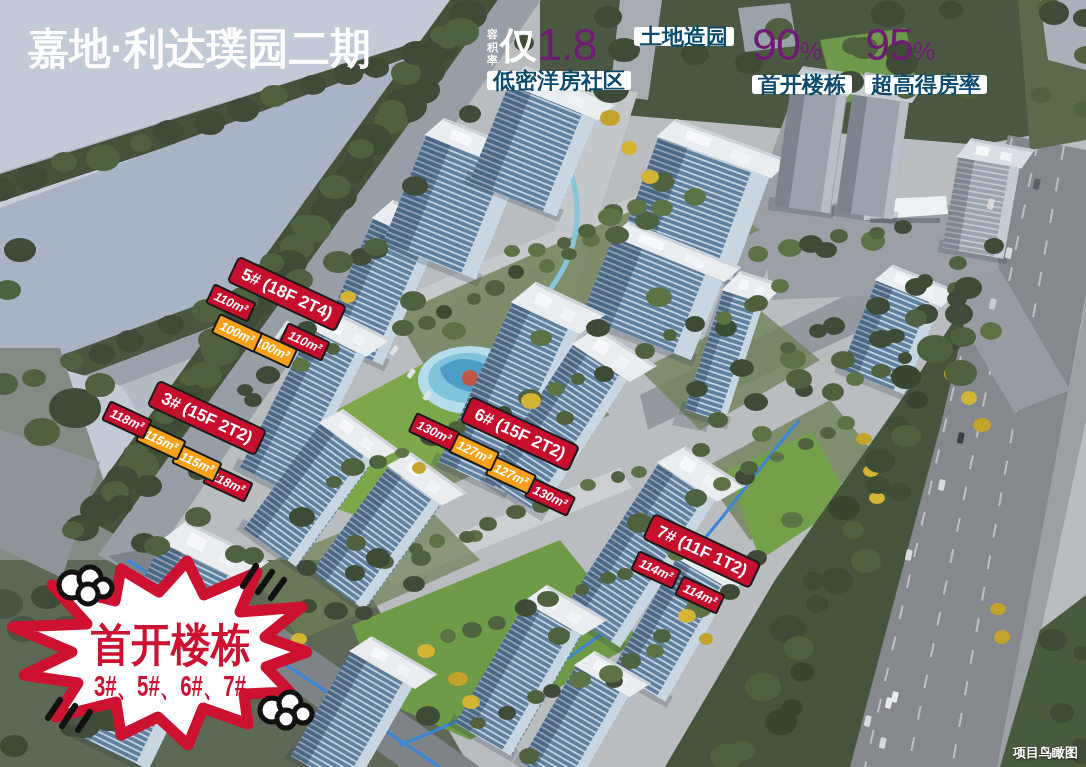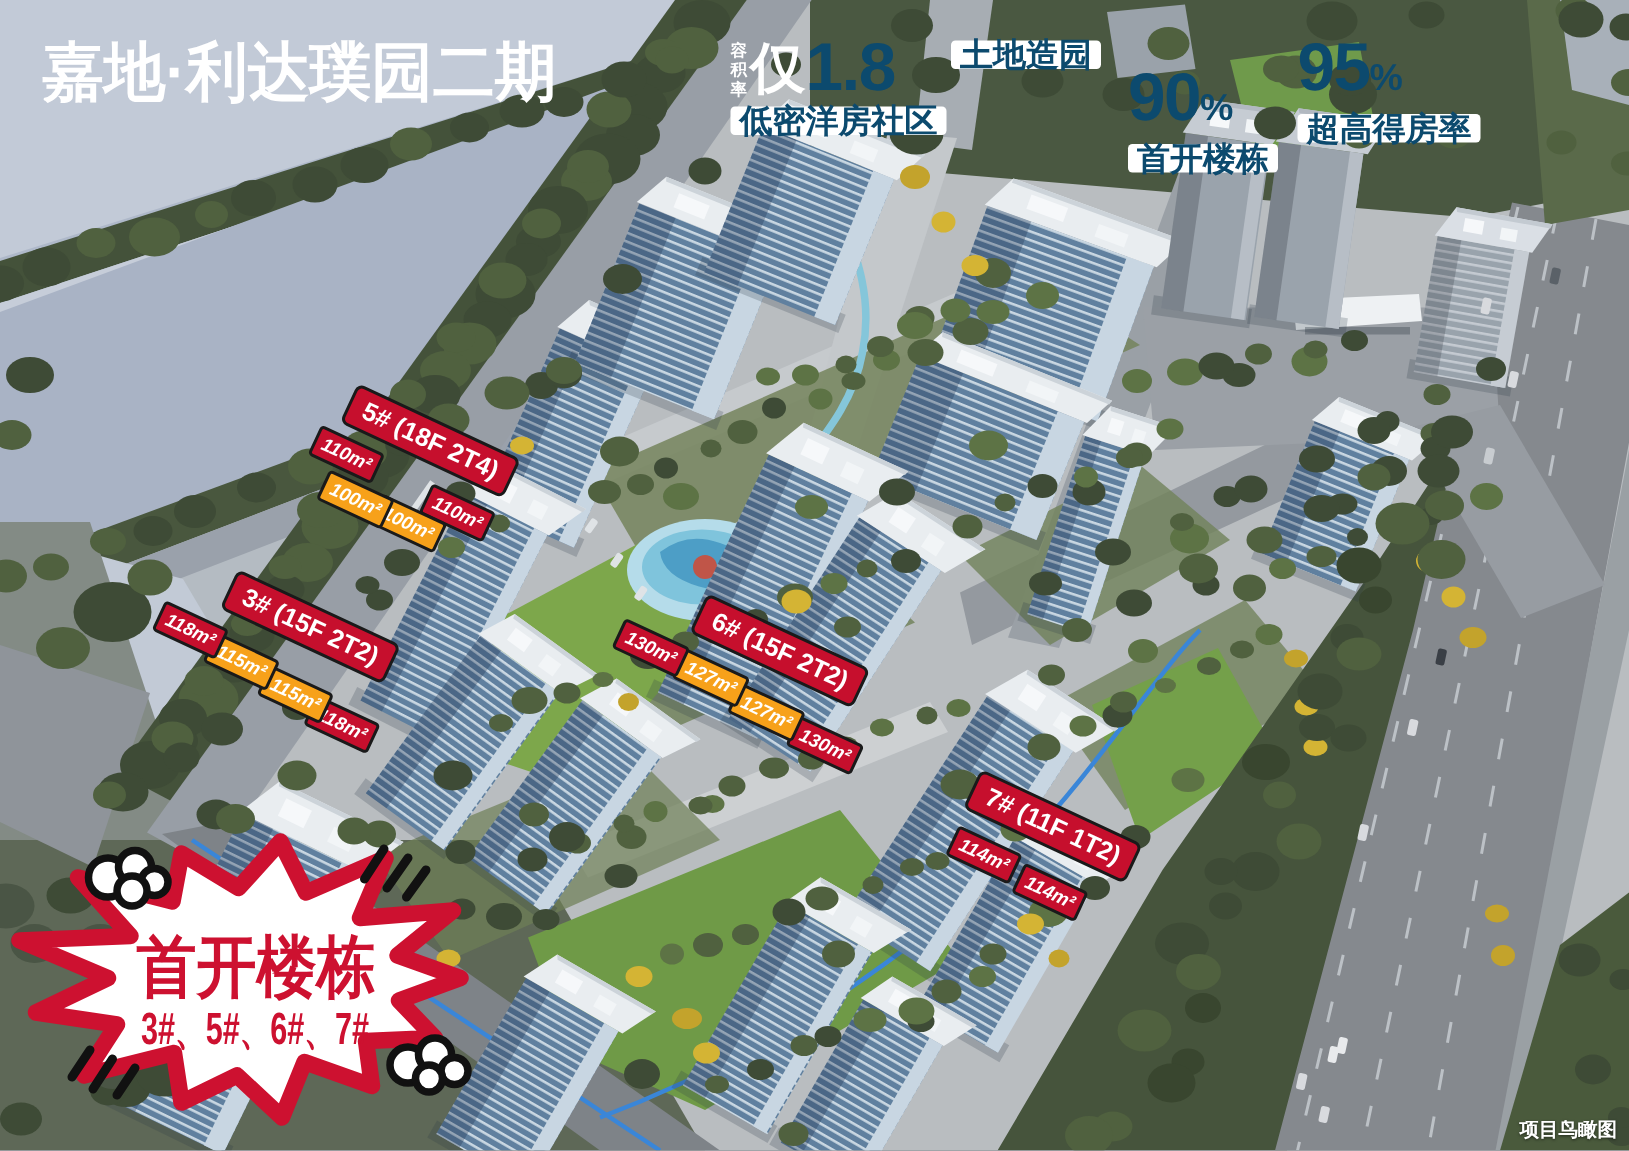--- a/index.html
+++ b/index.html
@@ -1,20 +1,20 @@
 <!DOCTYPE html>
 <html><head>
 <meta charset="utf-8">
 <style>
 html,body{margin:0;padding:0;background:#888;}
 .scene{position:relative;width:1086px;height:767px;overflow:hidden;font-family:"Liberation Sans",sans-serif;background:#aeb6c0;}
 .scene svg.bg{position:absolute;left:0;top:0;}
 .title{position:absolute;left:28px;top:20px;font-size:42px;font-weight:bold;color:#fff;letter-spacing:0px;white-space:nowrap;transform:scale(.98,1.02);transform-origin:left top;}
 .stat{position:absolute;top:24px;}
-.stat .num{color:#0c4a6e;font-size:45px;font-weight:bold;line-height:42px;letter-spacing:-1px;}
+.stat .num{color:#701a75;font-size:45px;font-weight:normal;line-height:42px;letter-spacing:-1px;}
 .stat .pct{font-size:25px;letter-spacing:0;}
 .stat .tag{margin-top:3px;background:#fff;border-radius:3px;color:#0c4a6e;font-weight:bold;font-size:22px;line-height:19px;height:19px;padding:0 6px;display:inline-block;white-space:nowrap;}
 .lbl{position:absolute;background:#c60f2d;border:2px solid #1a1a1a;border-radius:5px;color:#fff;font-weight:bold;font-size:17px;line-height:23px;padding:1px 9px;white-space:nowrap;transform:translate(-50%,-50%) rotate(25deg);}
 .m2{position:absolute;border:2px solid #1a1a1a;border-radius:3px;color:#fff;font-weight:bold;font-style:italic;font-size:12.5px;line-height:15px;padding:1.5px 4px;white-space:nowrap;transform:translate(-50%,-50%) rotate(25deg);}
 .m2.r{background:#c60f2d;}
 .m2.o{background:#f7a11a;}
 .caption{position:absolute;right:8px;bottom:5px;color:#fff;font-size:13px;font-weight:bold;text-shadow:0 1px 2px rgba(0,0,0,.6);text-align:center;}
 </style>
 </head>
 <body>
@@ -734,21 +734,21 @@
     <div style="color:#fff;font-size:37px;font-weight:bold;line-height:44px;">仅</div>
     <div class="num">1.8</div>
   </div>
   <div class="tag">低密洋房社区</div>
 </div>
 
 <div class="stat" style="left:634px;top:24px;">
   <div class="tag">土地造园</div>
 </div>
 
-<div class="stat" style="left:752px;top:24px;margin-top:20px;">
+<div class="stat" style="left:752px;top:24px;">
   <div class="num">90<span class="pct">%</span></div>
   <div class="tag">首开楼栋</div>
 </div>
 
 <div class="stat" style="left:865px;top:24px;">
   <div class="num">95<span class="pct">%</span></div>
   <div class="tag">超高得房率</div>
 </div>
 
 

